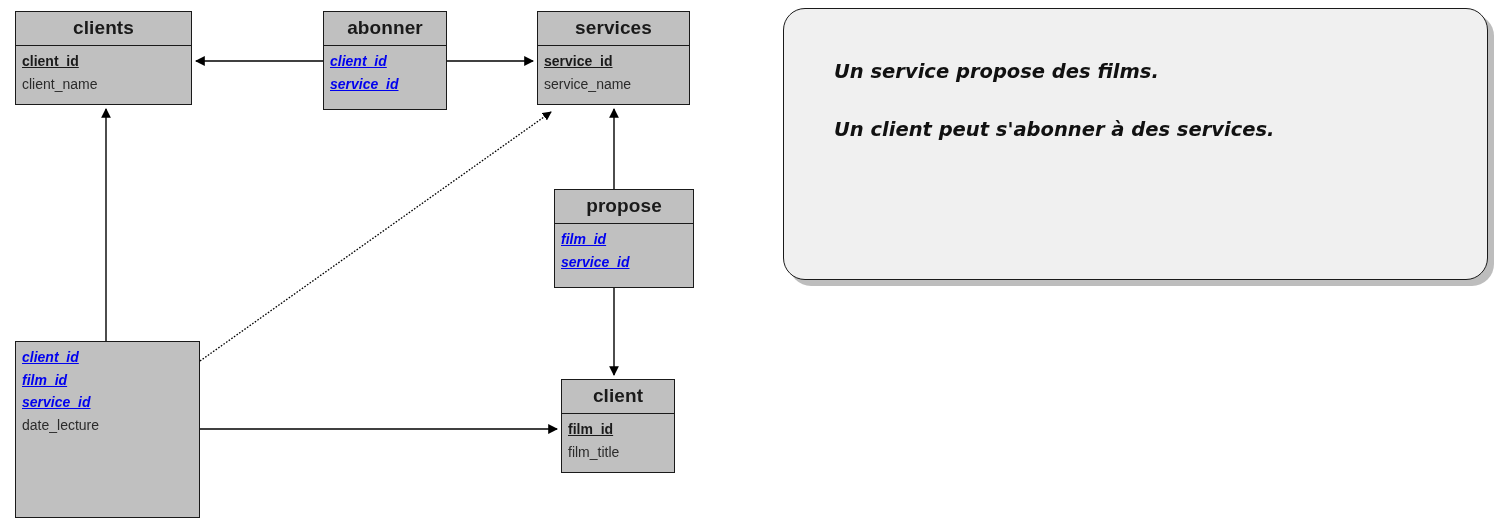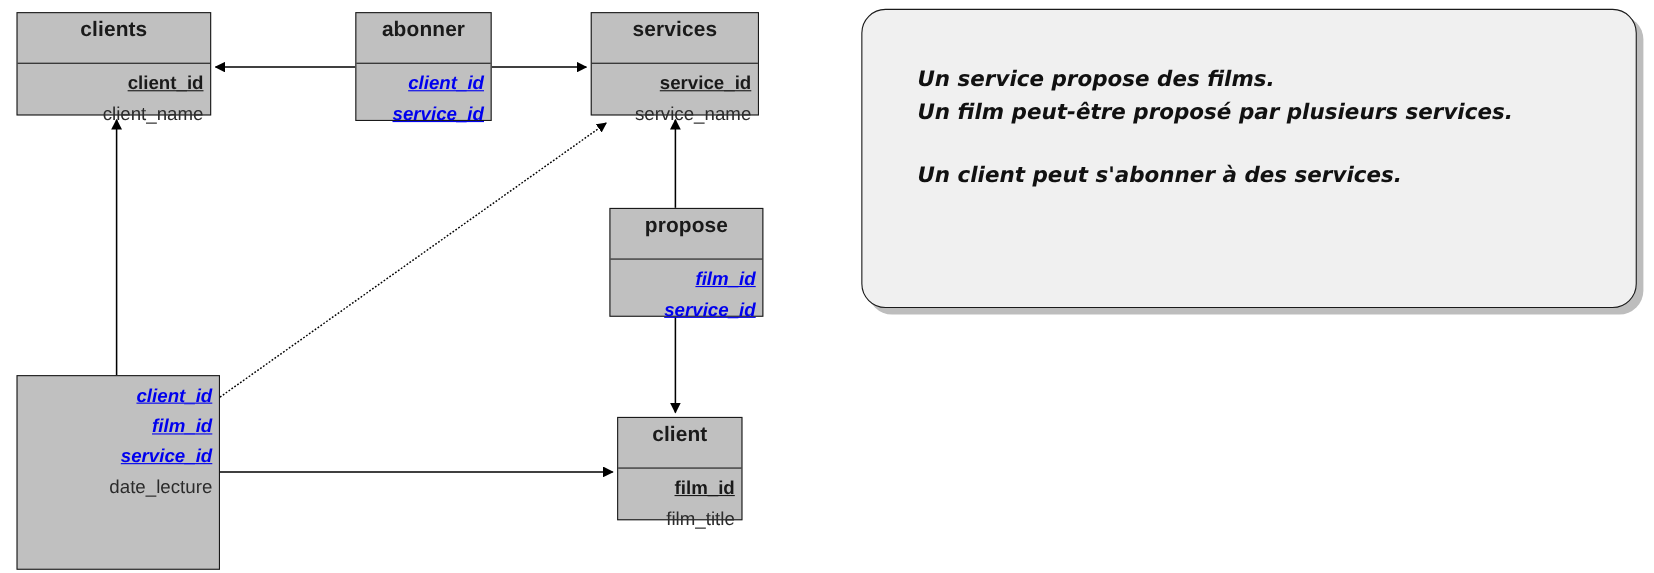--- a/index.html
+++ b/index.html
@@ -24,34 +24,33 @@
     border: 1px solid #1a1a1a;
     z-index: 5;
   }
   .entity-title {
     text-align: center;
     font-size: 19px;
     font-weight: bold;
     color: #1a1a1a;
     border-bottom: 1px solid #1a1a1a;
     box-sizing: border-box;
-    padding: 6px 4px 20px 4px;
+    padding: 6px 4px 8px 4px;
     line-height: 1.0;
     letter-spacing: 0.1px;
   }
   .entity-fields {
     padding: 4px 0 6px 0;
   }
   .field {
-    font-size: 17px;
+    font-size: 14px;
     color: #2b2b2b;
     padding: 0 6px;
     line-height: 1.62;
     white-space: nowrap;
-    text-align: right;
   }
   .field.pk {
     font-weight: bold;
     color: #1a1a1a;
     text-decoration: underline;
     text-underline-offset: 1px;
   }
   .field.fk {
     font-weight: bold;
     font-style: italic;
@@ -188,19 +187,18 @@
       <div class="field fk">film_id</div>
       <div class="field fk">service_id</div>
       <div class="field">date_lecture</div>
     </div>
   </div>
 
   <div class="callout-shadow" style="left:789px; top:14px; width:705px; height:272px;"></div>
 
   <div class="callout" style="left:783px; top:8px; width:705px; height:272px;">
     <div class="note-line">Un service propose des films.</div>
-    <div class="note-line">Un film peut-être proposé par plusieurs services.</div>
     <div class="note-gap"></div>
     <div class="note-line">Un client peut s'abonner à des services.</div>
     <div class="note-gap"></div>
   </div>
 
 </div>
 
 </body></html>

